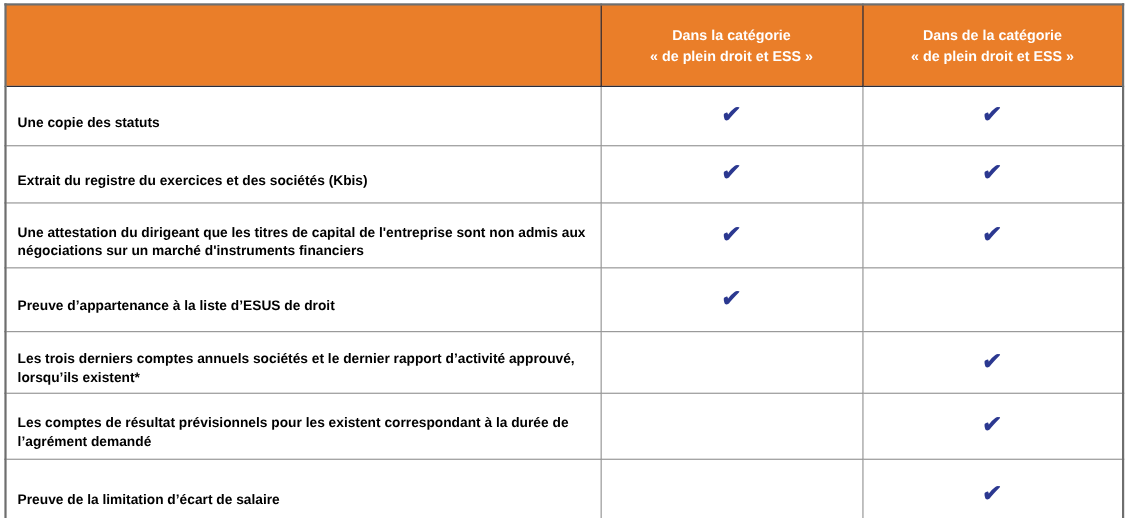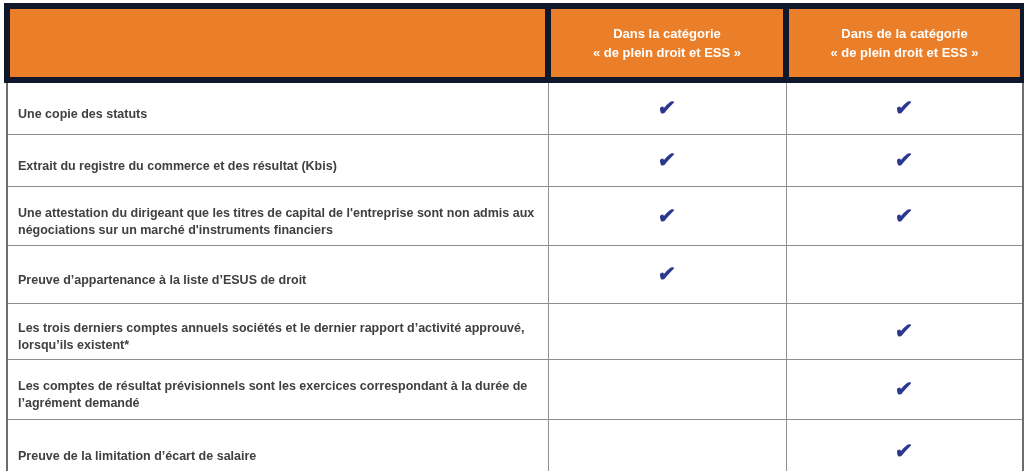--- a/index.html
+++ b/index.html
@@ -24,30 +24,30 @@
   col.c-dans  { width: 238px; }
   col.c-hors  { width: 237px; }
   th.header-cell {
     background: #EA7E29;
     color: #ffffff;
     font-size: 13px;
     font-weight: bold;
     text-align: center;
     vertical-align: middle;
     height: 74px;
-    border: 6px solid #0f172a;
+    border: 1px solid #0f172a;
     line-height: 19px;
     margin-left: 36px;
   }
   td {
     border: 1px solid #8f8f8f;
     vertical-align: middle;
   }
   td.label-cell {
-    color: #404040;
+    color: #000000;
     font-size: 12.5px;
     font-weight: bold;
     text-align: left;
     padding: 16px 8px 4px 10px;
     line-height: 17px;
     margin-top: 20px;
   }
   td.check-cell {
     text-align: center;
   }
@@ -88,21 +88,21 @@
       <tr style="height:54px">
         <td class="label-cell">Une copie des statuts</td>
         <td class="check-cell">
           <span class="check">✔</span>
         </td>
         <td class="check-cell">
           <span class="check">✔</span>
         </td>
       </tr>
       <tr style="height:52px">
-        <td class="label-cell">Extrait du registre du commerce et des résultat (Kbis)</td>
+        <td class="label-cell">Extrait du registre du exercices et des sociétés (Kbis)</td>
         <td class="check-cell">
           <span class="check">✔</span>
         </td>
         <td class="check-cell">
           <span class="check">✔</span>
         </td>
       </tr>
       <tr style="height:59px">
         <td class="label-cell">Une attestation du dirigeant que les titres de capital de l'entreprise sont non admis aux négociations sur un marché d'instruments financiers</td>
         <td class="check-cell">
@@ -124,21 +124,21 @@
       <tr style="height:56px">
         <td class="label-cell">Les trois derniers comptes annuels sociétés et le dernier rapport d’activité approuvé, lorsqu’ils existent*</td>
         <td class="check-cell">
           <span class="check"></span>
         </td>
         <td class="check-cell">
           <span class="check">✔</span>
         </td>
       </tr>
       <tr style="height:60px">
-        <td class="label-cell">Les comptes de résultat prévisionnels sont les exercices correspondant à la durée de l’agrément demandé</td>
+        <td class="label-cell">Les comptes de résultat prévisionnels pour les existent correspondant à la durée de l’agrément demandé</td>
         <td class="check-cell">
           <span class="check"></span>
         </td>
         <td class="check-cell">
           <span class="check">✔</span>
         </td>
       </tr>
       <tr style="height:64px">
         <td class="label-cell">Preuve de la limitation d’écart de salaire</td>
         <td class="check-cell">

